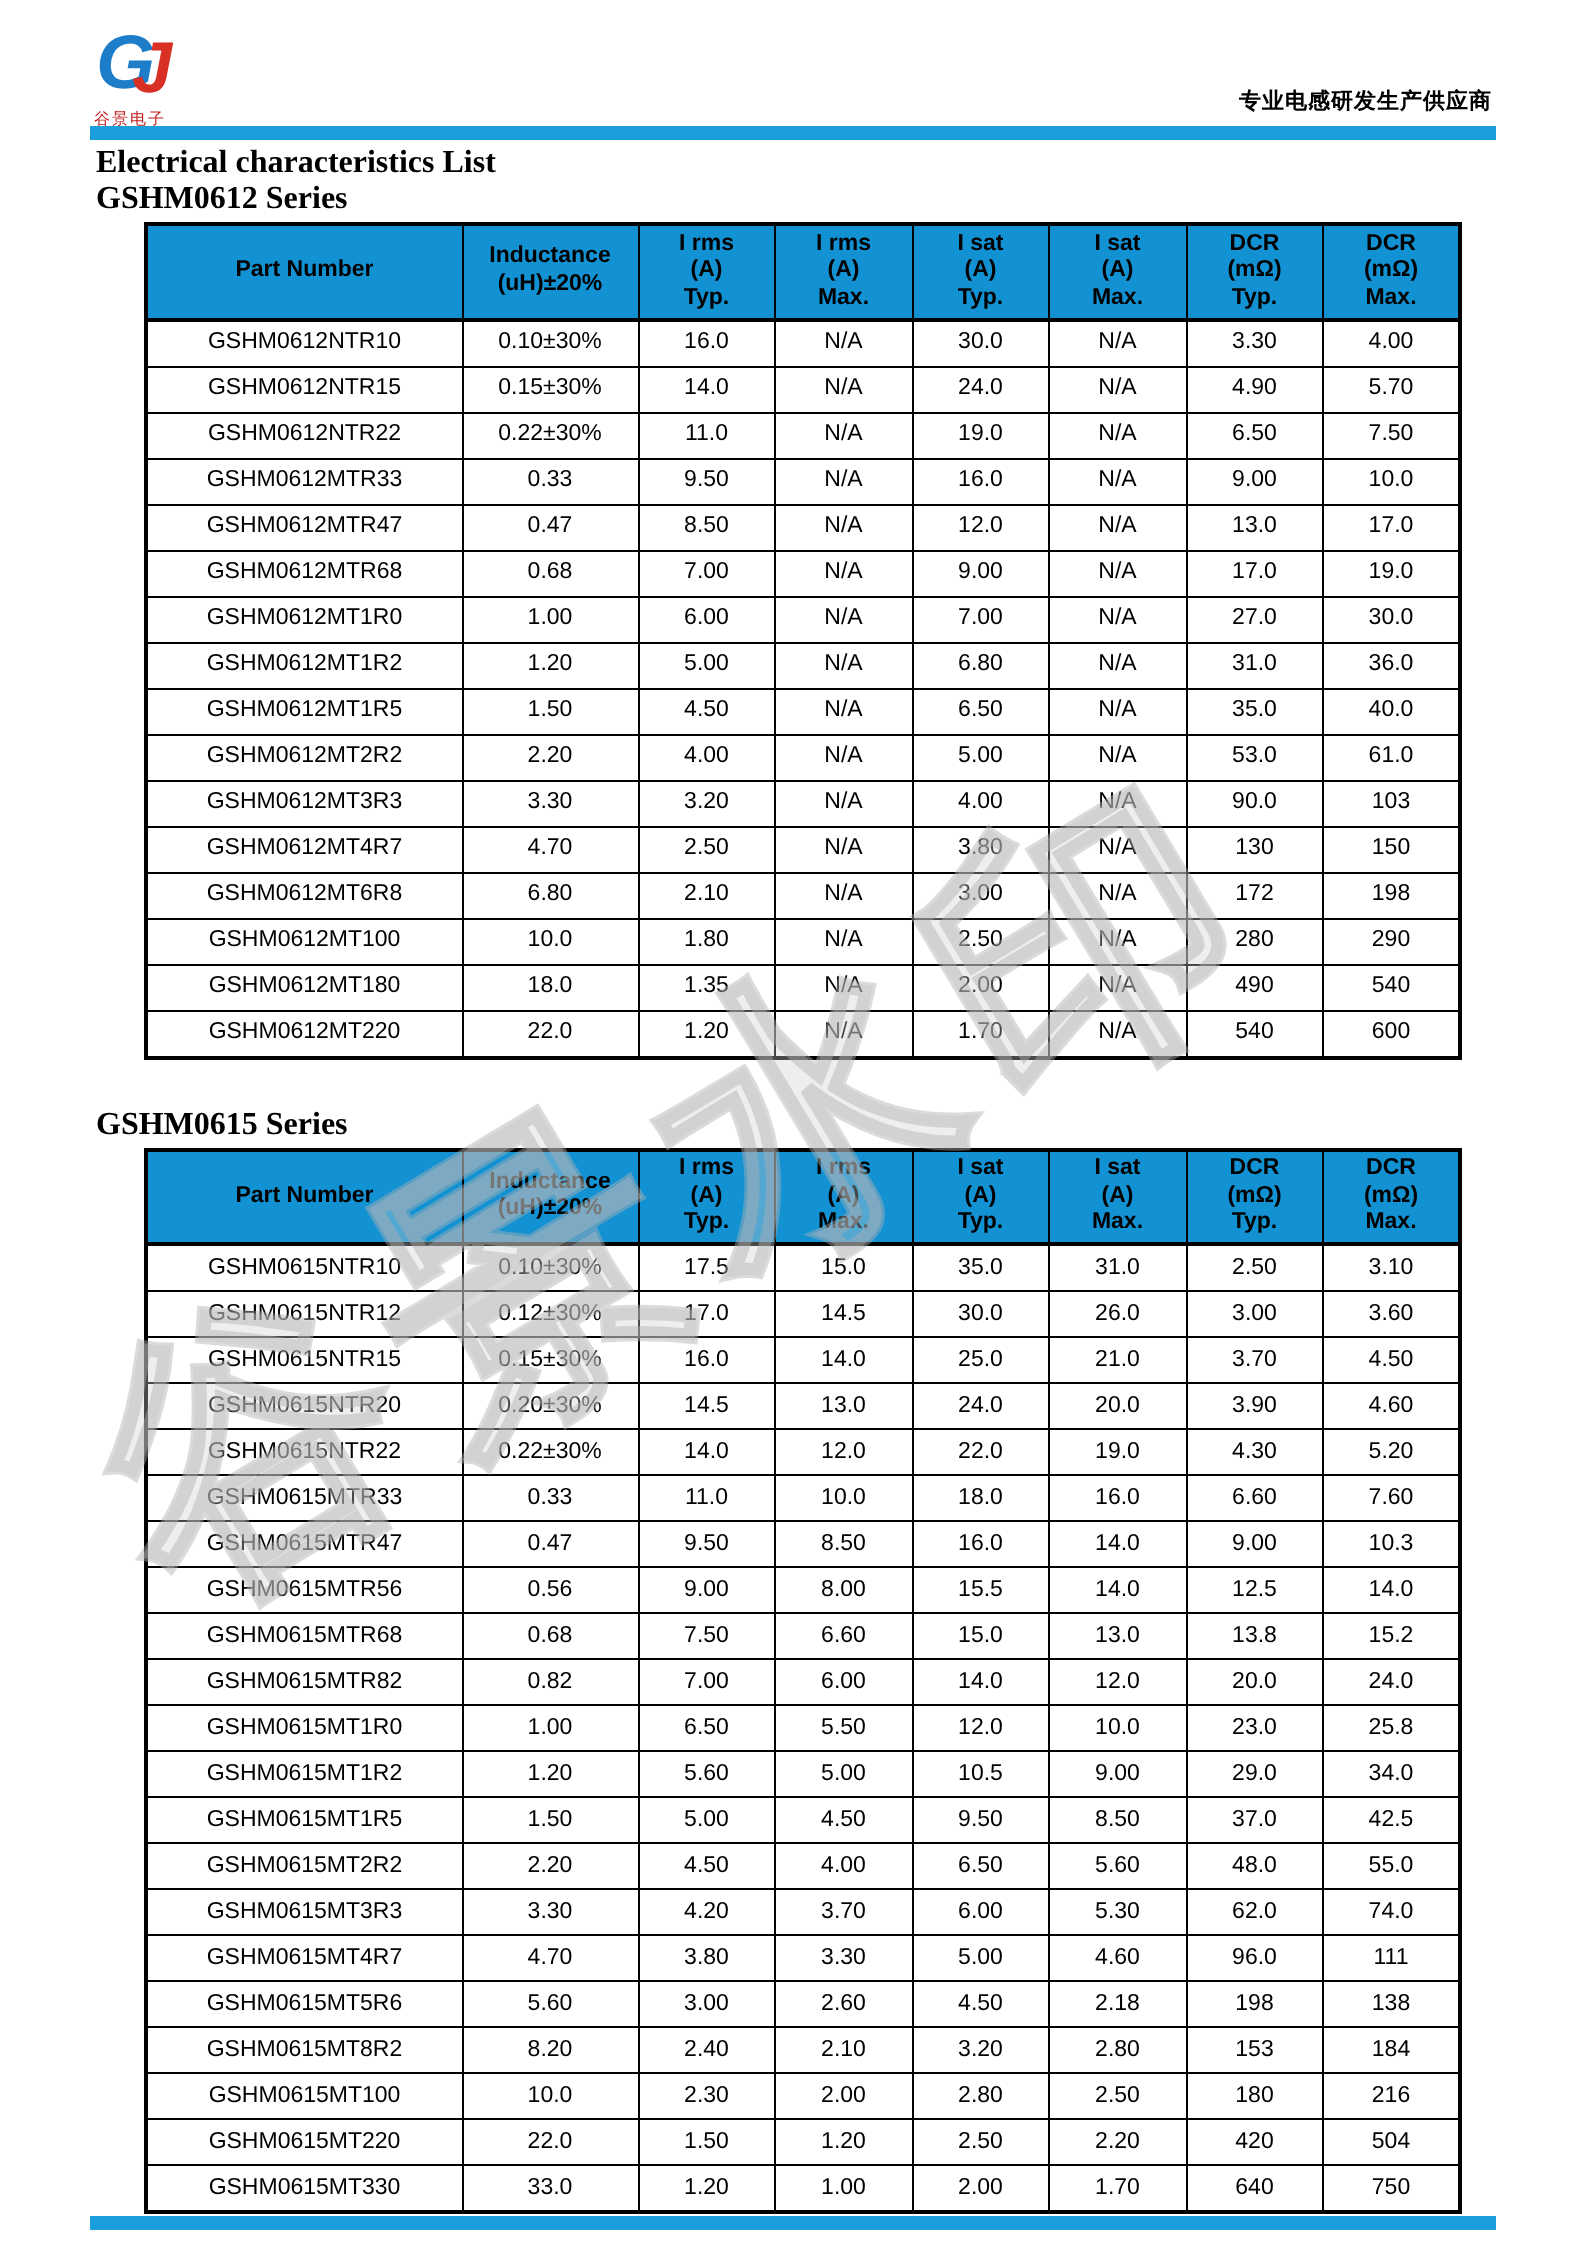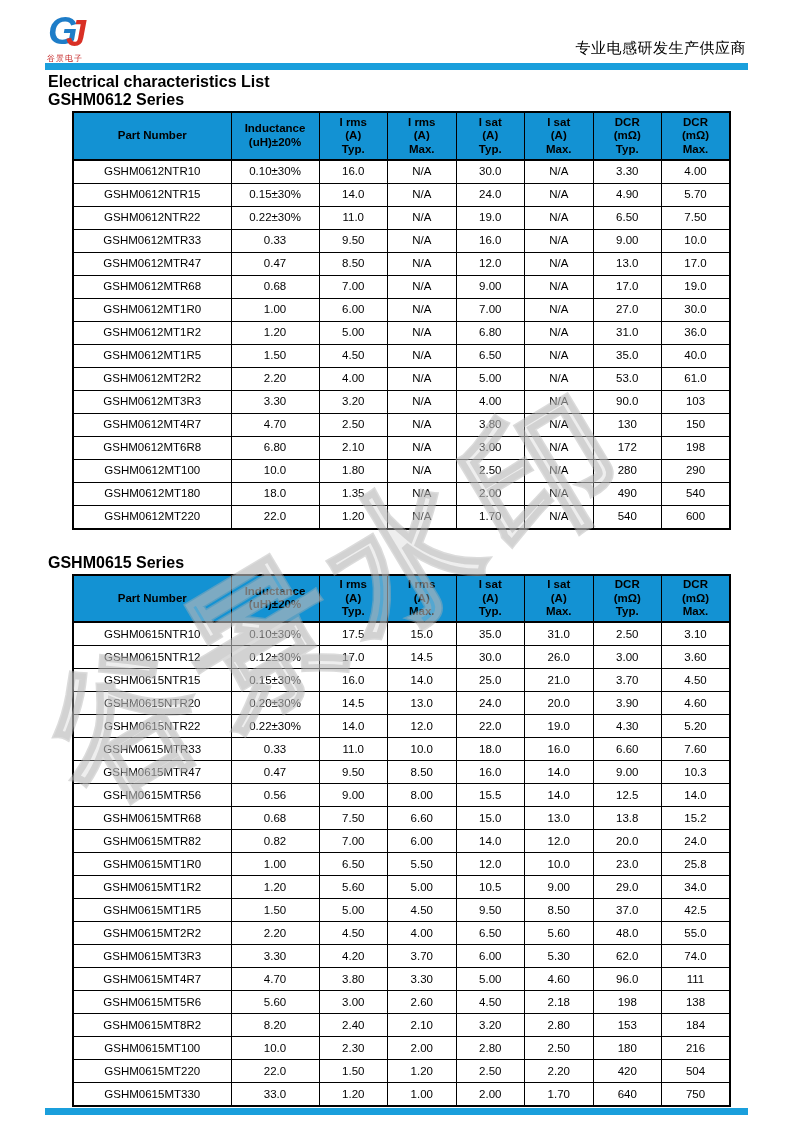--- a/index.html
+++ b/index.html
@@ -9,26 +9,26 @@
     font-family: "Liberation Sans", sans-serif;
     color: #000; position: relative; overflow: hidden;
     margin: 0 auto;
   }
   .page { position: relative; width: 793px; height: 1122px; padding: 0 45px; }
 
   
   .hdr { position: relative; height: 70px; }
   .logo-block { position: absolute; left: 2px; top: 11px; width: 60px; }
   .logo-sub { font-size: 8px; color: #c21d1d; letter-spacing: 1px; margin-top: -2px; white-space: nowrap; }
-  .tagline { position: absolute; right: 2px; bottom: 12px; font-weight: normal; font-size: 15px; letter-spacing: 0.5px; text-align: right; }
+  .tagline { position: absolute; right: 2px; bottom: 12px; font-weight: bold; font-size: 11px; letter-spacing: 0.5px; text-align: right; }
   .top-bar { position: absolute; left: 0; right: 0; bottom: 0; height: 7px; background: var(--bar-blue, #1A9FDC); }
 
   
   h1.page-title, h2.series-title {
-    font-family: Liberation Sans, sans-serif;
+    font-family: Liberation Serif, serif;
     font-size: 16px; font-weight: bold; line-height: 18px; margin-left: 3px;
   }
   h1.page-title { margin-top: 3px; }
   h2.series-title { margin-bottom: 2px; }
   .second-series { margin-top: 24px; }
 
   
   table.spec {
     border-collapse: collapse; table-layout: fixed;
     width: 657px; margin-left: 27px;

